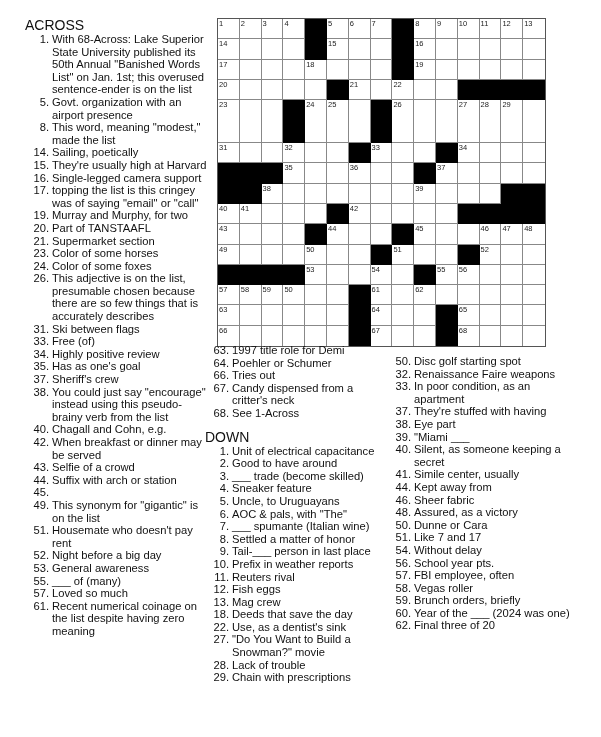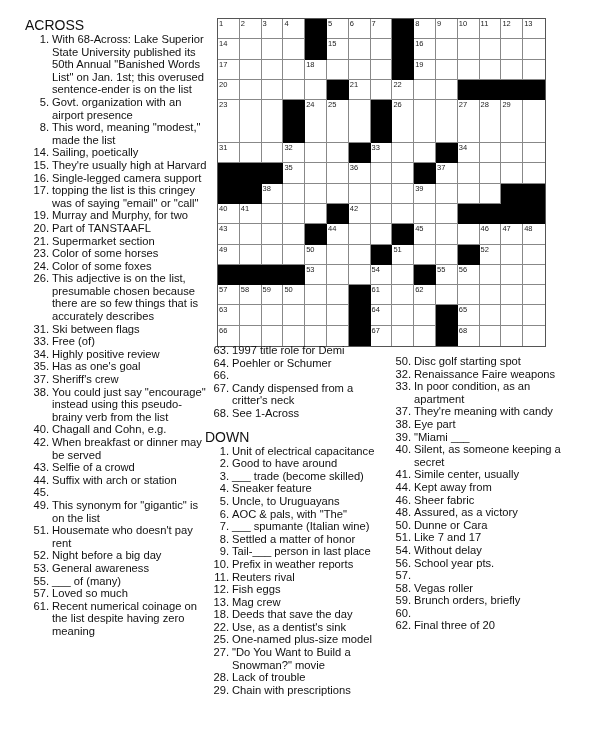--- a/index.html
+++ b/index.html
@@ -525,20 +525,21 @@
       <div class="clue">
         <span class="num">63.</span>
         <span class="txt">1997 title role for Demi</span>
       </div>
       <div class="clue">
         <span class="num">64.</span>
         <span class="txt">Poehler or Schumer</span>
       </div>
       <div class="clue">
         <span class="num">66.</span>
+        <span class="txt">Tries out</span>
       </div>
       <div class="clue">
         <span class="num">67.</span>
         <span class="txt">Candy dispensed from a critter's neck</span>
       </div>
       <div class="clue">
         <span class="num">68.</span>
         <span class="txt">See 1-Across</span>
       </div>
     </div>
@@ -597,24 +598,20 @@
         <span class="num">13.</span>
         <span class="txt">Mag crew</span>
       </div>
       <div class="clue">
         <span class="num">18.</span>
         <span class="txt">Deeds that save the day</span>
       </div>
       <div class="clue">
         <span class="num">22.</span>
         <span class="txt">Use, as a dentist's sink</span>
-      </div>
-      <div class="clue">
-        <span class="num">25.</span>
-        <span class="txt">One-named plus-size model</span>
       </div>
       <div class="clue">
         <span class="num">27.</span>
         <span class="txt">"Do You Want to Build a Snowman?" movie</span>
       </div>
       <div class="clue">
         <span class="num">28.</span>
         <span class="txt">Lack of trouble</span>
       </div>
       <div class="clue">
@@ -633,21 +630,21 @@
       <div class="clue">
         <span class="num">32.</span>
         <span class="txt">Renaissance Faire weapons</span>
       </div>
       <div class="clue">
         <span class="num">33.</span>
         <span class="txt">In poor condition, as an apartment</span>
       </div>
       <div class="clue">
         <span class="num">37.</span>
-        <span class="txt">They're meaning with candy</span>
+        <span class="txt">They're stuffed with having</span>
       </div>
       <div class="clue">
         <span class="num">38.</span>
         <span class="txt">Eye part</span>
       </div>
       <div class="clue">
         <span class="num">39.</span>
         <span class="txt">"Miami ___</span>
       </div>
       <div class="clue">
@@ -681,30 +678,32 @@
       <div class="clue">
         <span class="num">54.</span>
         <span class="txt">Without delay</span>
       </div>
       <div class="clue">
         <span class="num">56.</span>
         <span class="txt">School year pts.</span>
       </div>
       <div class="clue">
         <span class="num">57.</span>
+        <span class="txt">FBI employee, often</span>
       </div>
       <div class="clue">
         <span class="num">58.</span>
         <span class="txt">Vegas roller</span>
       </div>
       <div class="clue">
         <span class="num">59.</span>
         <span class="txt">Brunch orders, briefly</span>
       </div>
       <div class="clue">
         <span class="num">60.</span>
+        <span class="txt">Year of the ___ (2024 was one)</span>
       </div>
       <div class="clue">
         <span class="num">62.</span>
         <span class="txt">Final three of 20</span>
       </div>
     </div>
 </div>
 
 </body></html>

